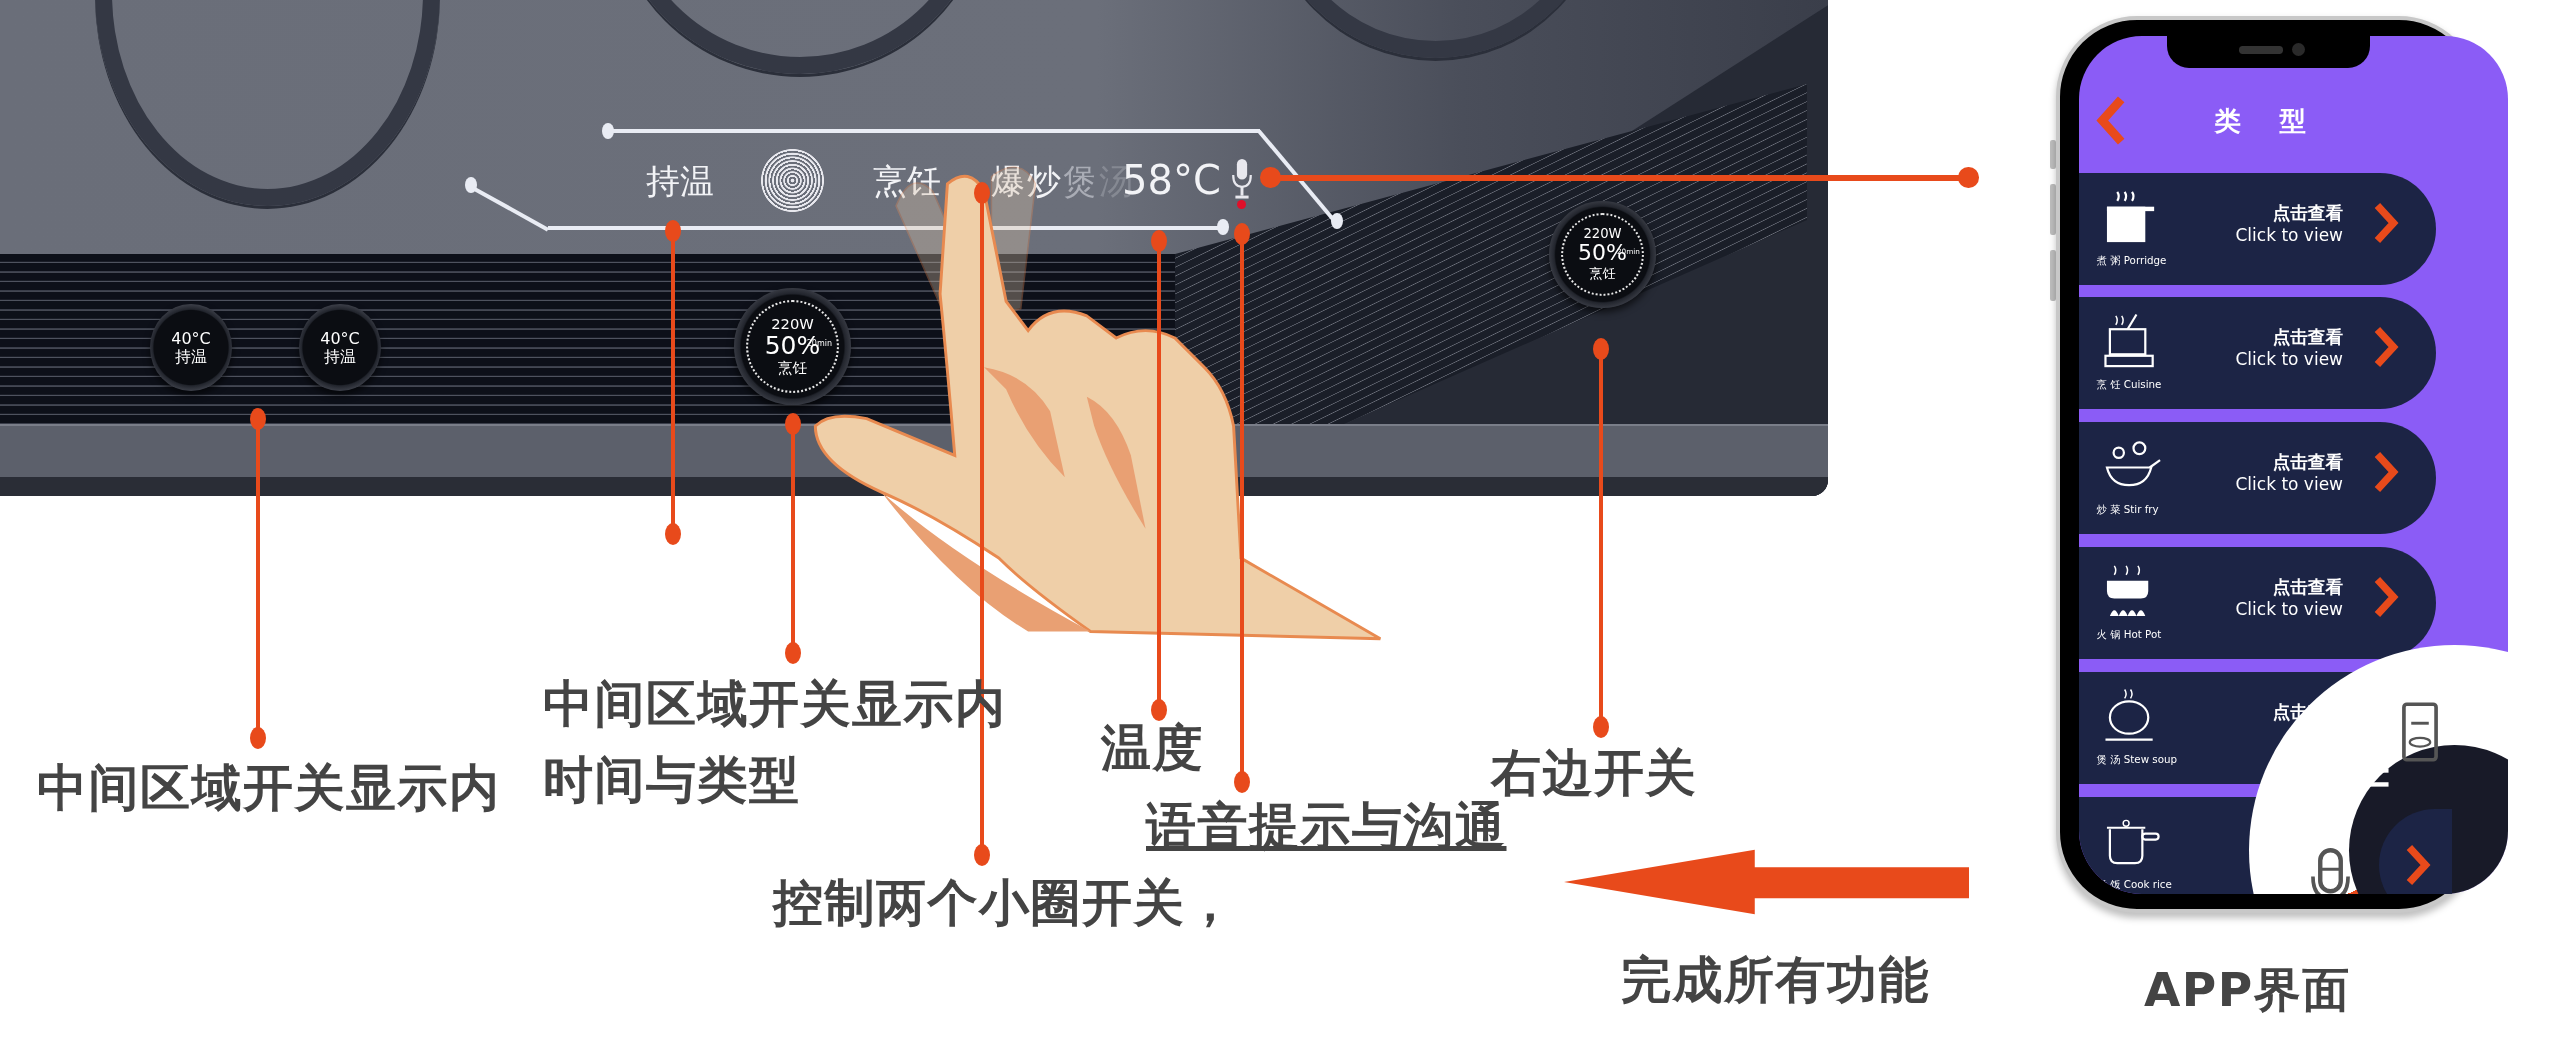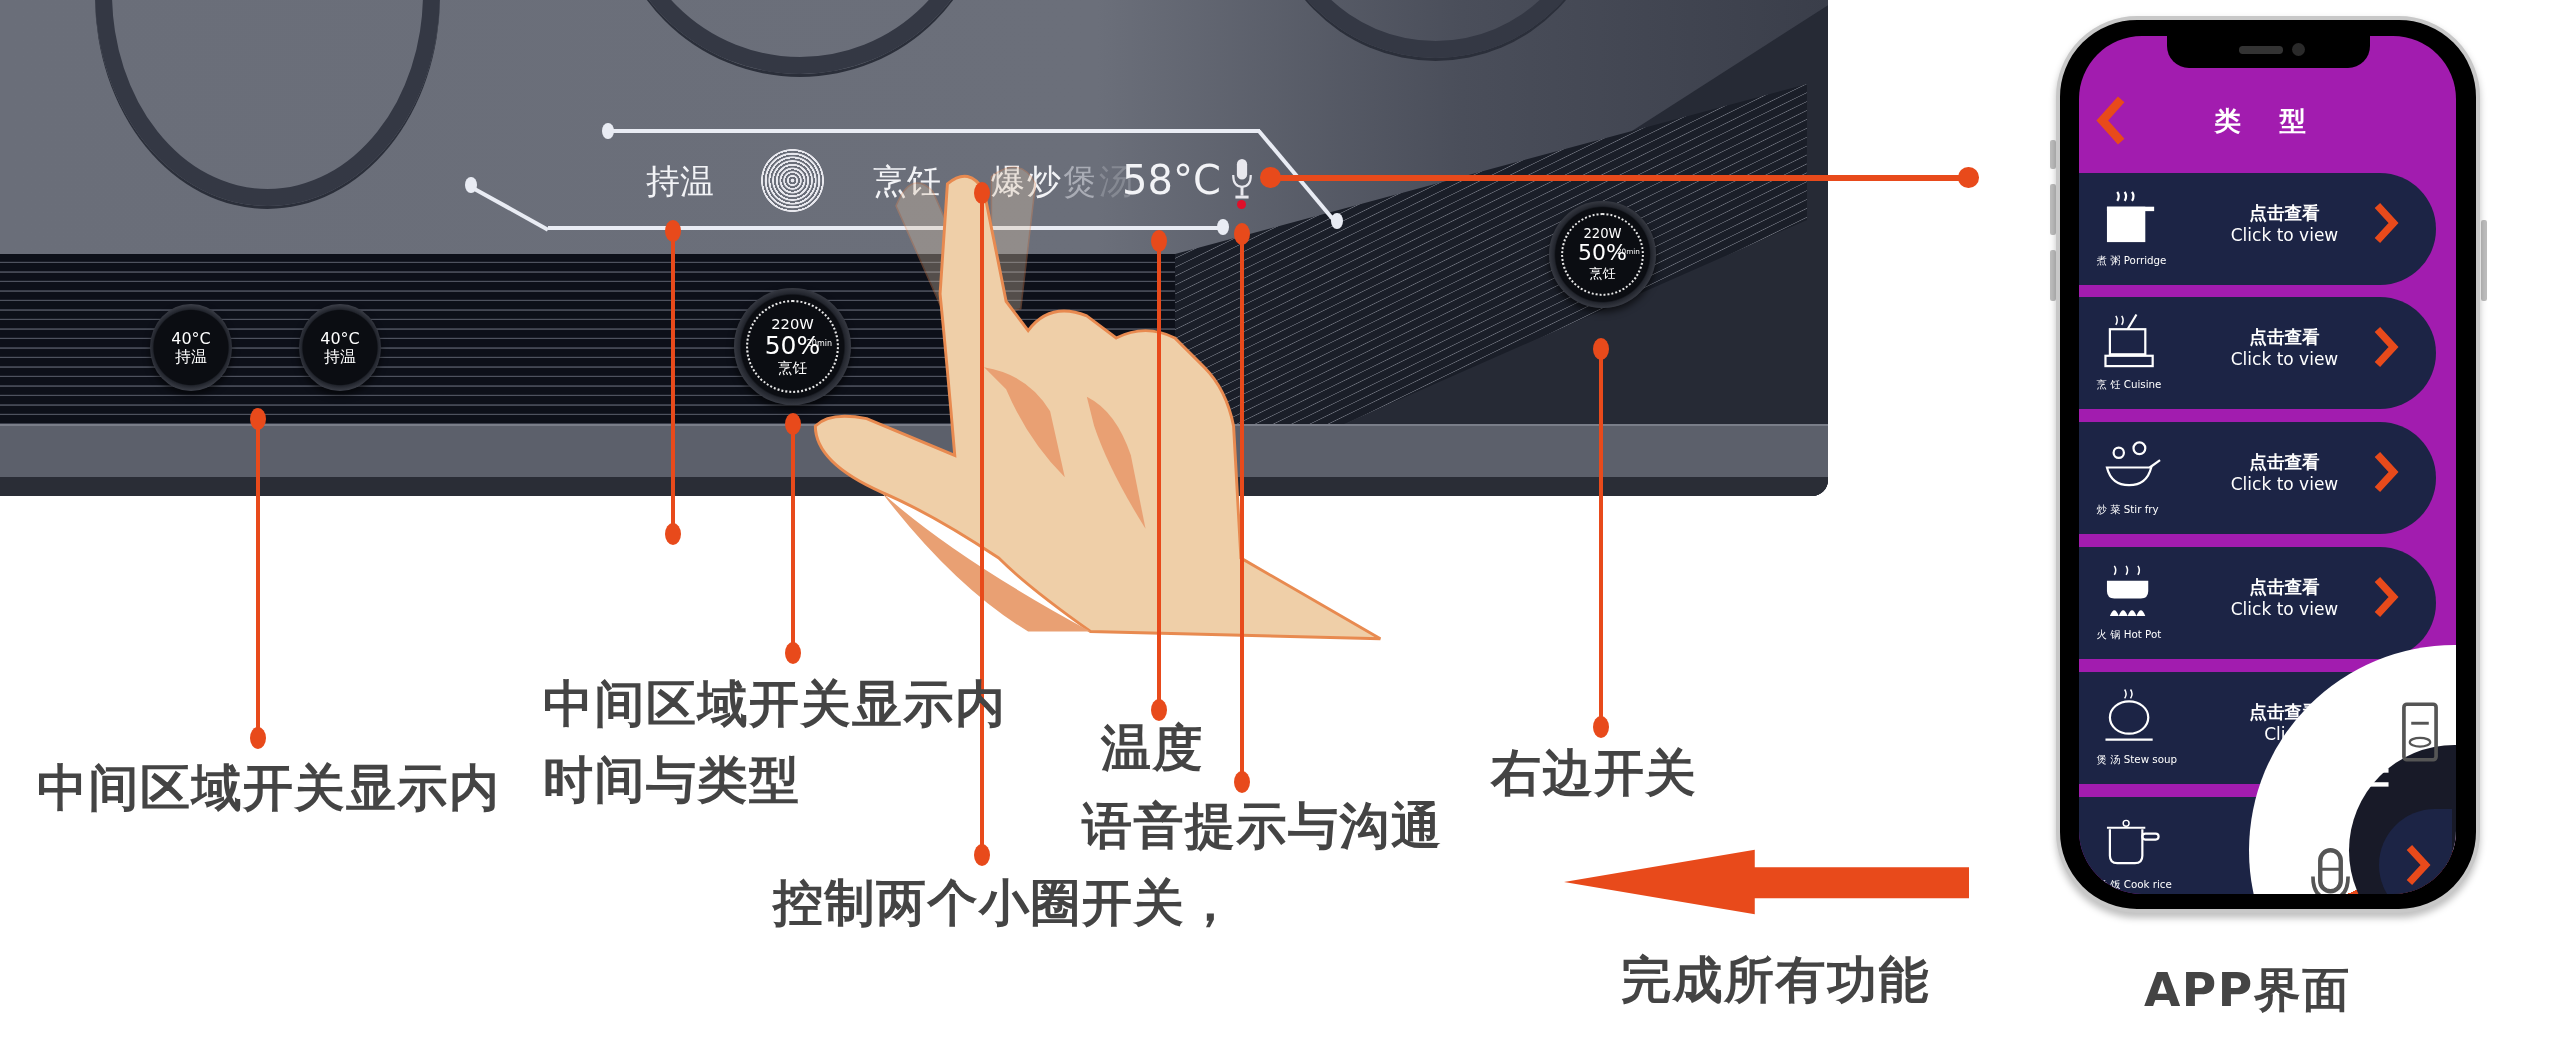--- a/index.html
+++ b/index.html
@@ -25,30 +25,30 @@
   .knob .t2{font-size:16px;line-height:1.1;}
   .dots{position:absolute;inset:11.7px;border-radius:50%;border:2.9px dotted #e8e8e8;}
   
   .vline{position:absolute;width:4.4px;background:#e84a1b;}
   .adot{position:absolute;width:16px;height:22px;border-radius:50%;background:#e84a1b;}
   .note{position:absolute;color:#444444;font-size:50px;line-height:85px;white-space:nowrap;font-weight:bold;letter-spacing:1.5px;}
   
   #hand{position:absolute;left:808px;top:147px;width:587px;height:558px;}
   
   #phone{left:2056px;top:16px;width:424px;height:897px;border-radius:81px;background:#000;border:4.4px solid #c8c8c8;box-sizing:border-box;box-shadow:0 4.4px 7.3px rgba(0,0,0,0.25);}
-  #screen{position:absolute;left:19px;top:16px;width:377px;height:858px;border-radius:63px;background:#a21caf;overflow:hidden;}
+  #screen{position:absolute;left:19px;top:16px;width:429px;height:858px;border-radius:63px;background:#8b5cf6;overflow:hidden;}
   .notch{position:absolute;left:88px;top:0;width:203px;height:32px;background:#000;border-radius:0 0 22px 22px;}
   .speaker{position:absolute;left:72px;top:10.3px;width:44px;height:7.3px;border-radius:3.7px;background:#333;}
   .cam{position:absolute;left:125px;top:7.3px;width:13.2px;height:13.2px;border-radius:50%;background:#2a2a2a;}
   .back{position:absolute;left:16px;top:59px;width:44px;height:51px;color:#e84a1b;font-size:59px;font-weight:bold;line-height:51px;}
   .ptitle{position:absolute;left:0;width:377px;top:68px;text-align:center;color:#fff;font-size:26.4px;letter-spacing:14.7px;font-weight:bold;}
   .row{position:absolute;left:0;width:357px;height:112px;background:#1c2445;border-radius:0 56px 56px 0;}
   .row .icon{position:absolute;left:25px;top:16px;width:59px;height:59px;}
   .row .lab{position:absolute;left:17.6px;top:81px;color:#fff;font-size:10.3px;white-space:nowrap;}
-  .row .cta{position:absolute;left:147px;top:29px;width:117px;text-align:center;color:#fff;}
+  .row .cta{position:absolute;left:147px;top:29px;width:117px;text-align:right;color:#fff;}
   .row .cta .cn{font-size:17.6px;font-weight:bold;line-height:22px;}
   .row .cta .en{font-size:17px;line-height:22px;}
   .row .go{position:absolute;left:294px;top:28px;color:#e84a1b;font-size:44px;font-weight:bold;line-height:51px;}
   .wheel{position:absolute;left:170px;top:609px;width:411px;height:411px;border-radius:50%;background:conic-gradient(from 180deg,#ffffff 0deg 30deg,#e84a1b 30deg 68deg,#ffffff 68deg 360deg);}
   .wheel-inner{position:absolute;left:270px;top:709px;width:211px;height:211px;border-radius:50%;background:#181a28;}
   .sidebtn{position:absolute;background:#bdbdbd;width:5.9px;border-radius:2.2px;}
 </style>
 </head>
 <body>
 
@@ -160,21 +160,21 @@
 <svg class="abs" style="left:1564px;top:848px;" width="405" height="68" viewBox="0 0 552 92">
   <polygon points="0,46 260,2 260,26 552,26 552,68 260,68 260,90" fill="#e84a1b"></polygon>
 </svg>
 
 <div class="note" style="left:37px;top:746px;">中间区域开关显示内</div>
 <div class="abs" style="left:543px;top:662px;">
   <div class="note" style="position:static;">中间区域开关显示内</div>
   <div class="note" style="position:static;margin-top:-8.8px;">时间与类型</div>
 </div>
 <div class="note" style="left:1101px;top:706px;">温度</div>
-<div class="note" style="left:1082px;top:784px;">语音提示与沟通</div>
+<div class="note" style="left:1146px;top:784px;text-decoration:underline;">语音提示与沟通</div>
 <div class="note" style="left:1491px;top:731px;">右边开关</div>
 <div class="abs" style="left:773px;top:861px;">
   <div class="note" style="position:static;">控制两个小圈开关，</div>
 </div>
 <div class="note" style="left:1621px;top:938px;">完成所有功能</div>
 <div class="note" style="left:2144px;top:947px;font-size:47px;">APP界面</div>
 
 <div class="sidebtn" style="left:2050px;top:140px;height:29px;"></div>
 <div class="sidebtn" style="left:2050px;top:184px;height:51px;"></div>
 <div class="sidebtn" style="left:2050px;top:250px;height:51px;"></div>

